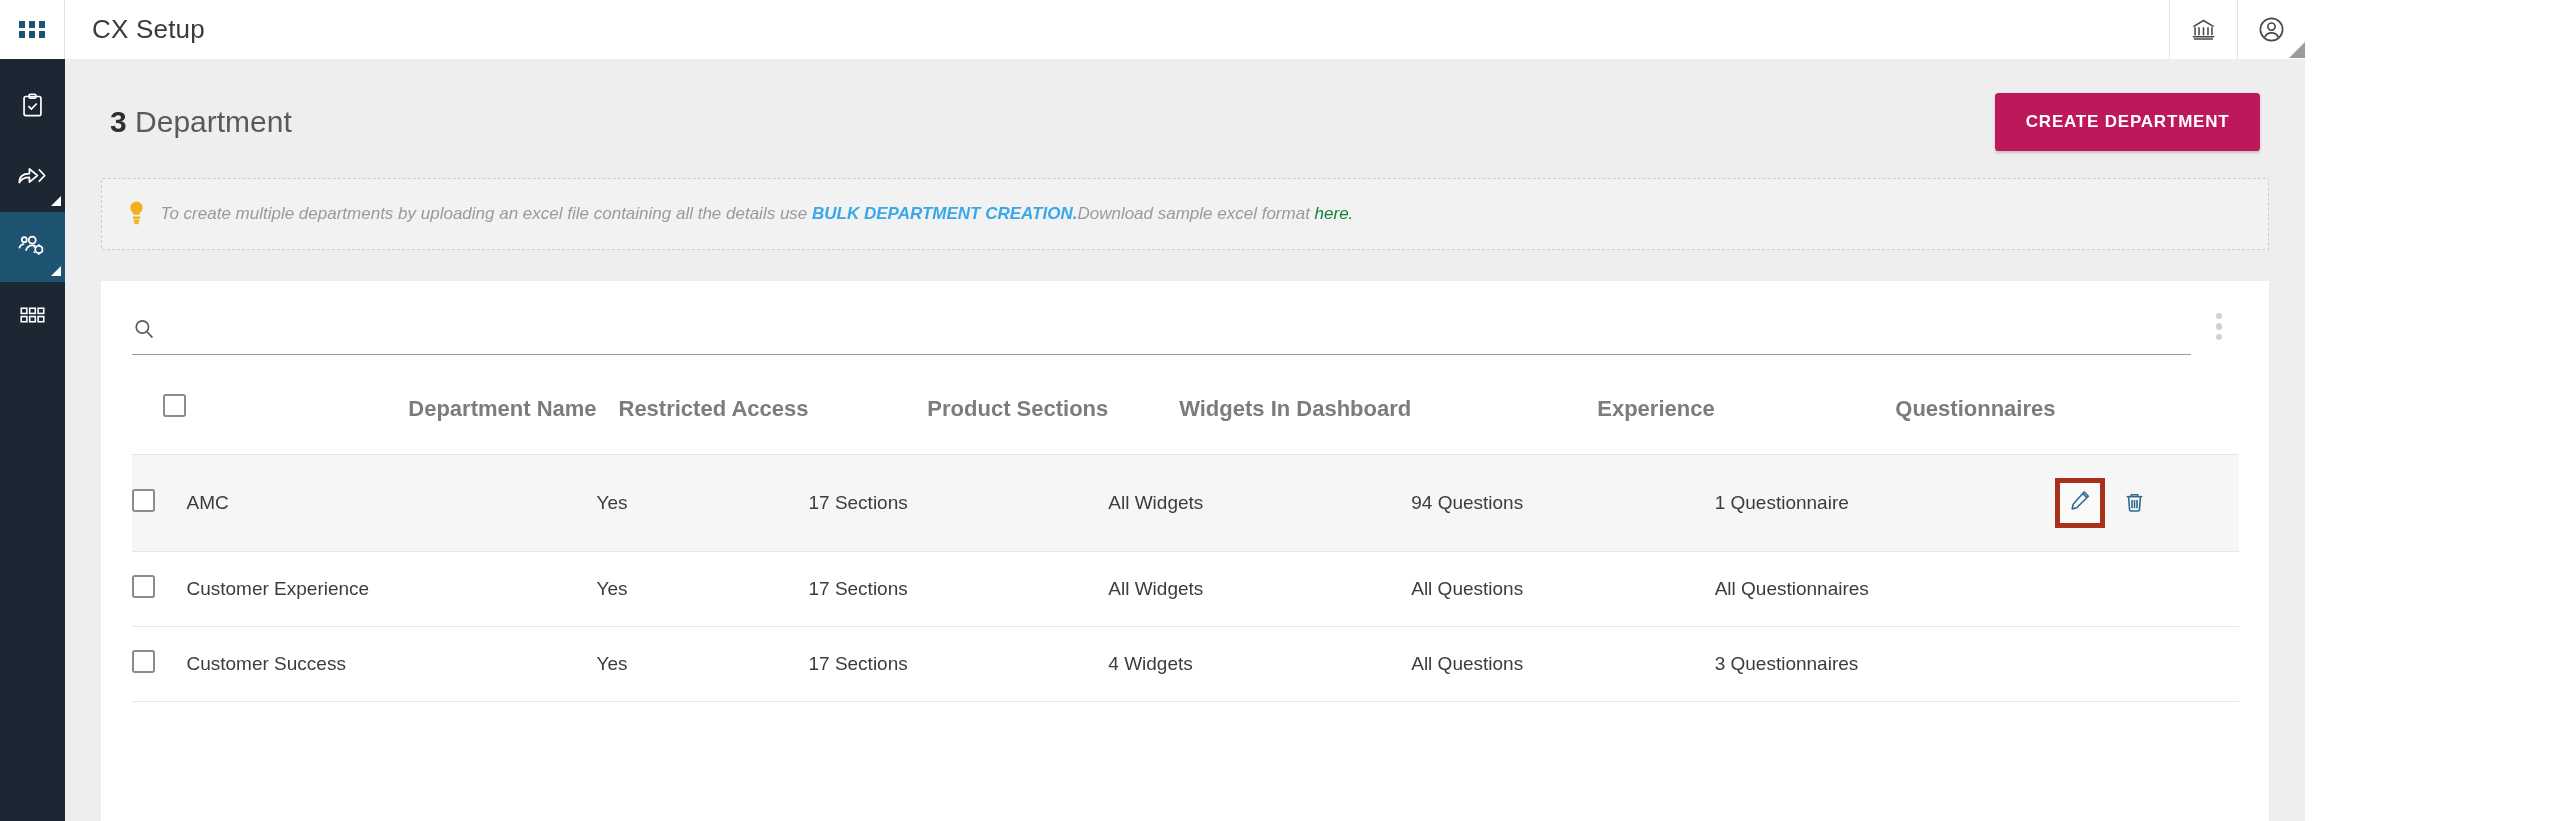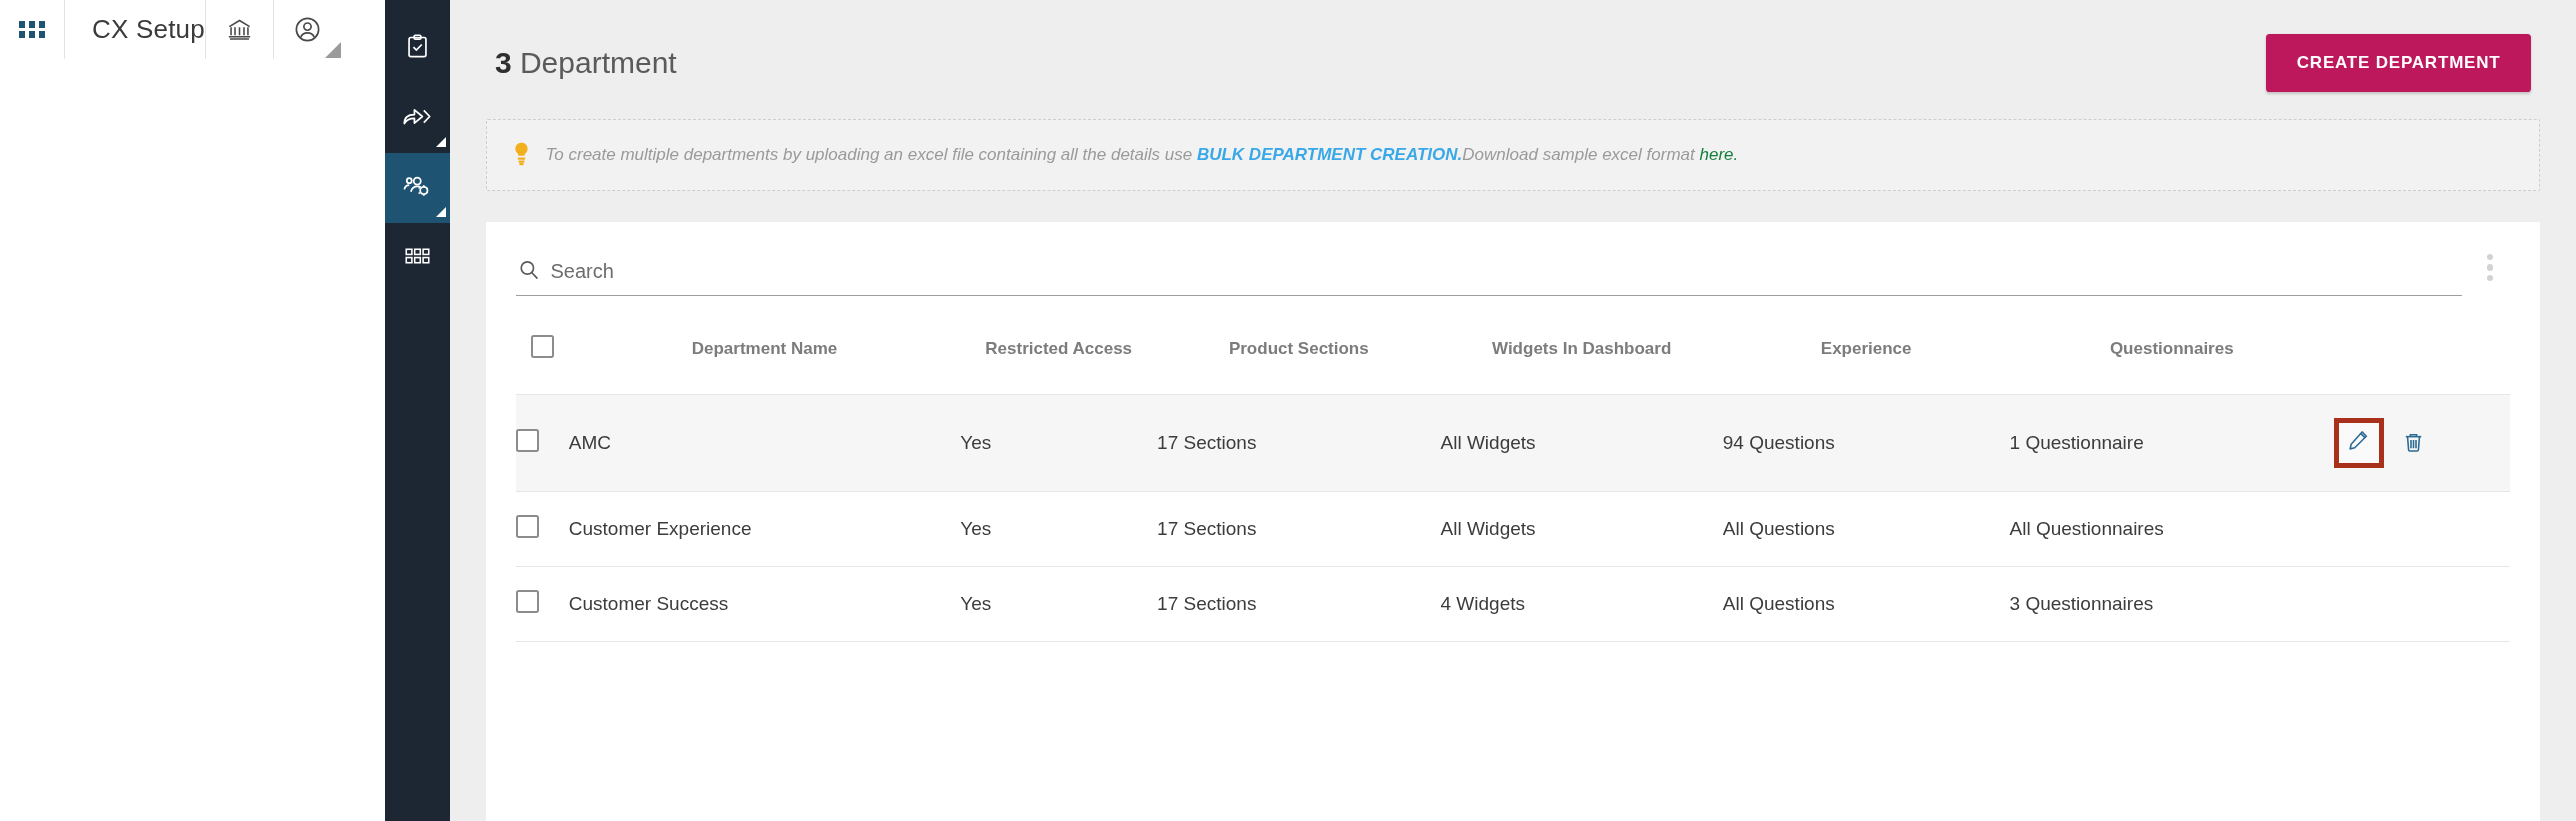--- a/index.html
+++ b/index.html
@@ -1,21 +1,21 @@
 <!DOCTYPE html>
 <html style="font-size:14.4px"><head>
 <meta charset="utf-8">
 <style>
   * { box-sizing: border-box; margin: 0; padding: 0; }
   html, body {
     width: 2576px; height: 821px;
     font-family: "Liberation Sans", sans-serif;
     background: #ffffff; overflow: hidden;
   }
-  .app { position: relative; width: 2576px; height: 821px; display: flex; flex-direction: row; gap: 44px; }
+  .app { position: relative; width: 2305px; height: 821px; display: flex; flex-direction: column; }
 
   
   .topbar {
     height: 59px; min-height: 59px; background: #ffffff;
     display: flex; align-items: stretch; position: relative; z-index: 5;
   }
   .grid-launcher {
     width: 65px; min-width: 65px; display: flex; align-items: center; justify-content: center;
     border-right: 0.9px solid #e3e3e3; background: #fff; cursor: pointer;
   }
@@ -98,21 +98,21 @@
   .search-input::placeholder { color: #6d6d6d; }
   .kebab {
     width: 39px; display: flex; flex-direction: column; align-items: center; gap: 4.5px;
     padding-bottom: 14.4px; cursor: pointer;
   }
   .kebab i { width: 6.3px; height: 6.3px; border-radius: 50%; background: #d2d2d2; display:block; }
 
   
   table.dept-table { width: 100%; border-collapse: collapse; margin-top: 30.5px; }
   table.dept-table th {
-    text-align: center; font-size: 17px; color: #7c7c7c; font-weight: 700;
+    text-align: right; font-size: 22px; color: #7c7c7c; font-weight: 700;
     padding: 9px 0 30.5px 0; border-bottom: 0.9px solid #e6e6e6;
   }
   table.dept-table td {
     font-size: 19px; color: #3c3c3c; padding: 23px 0; border-bottom: 0.9px solid #e6e6e6;
     white-space: nowrap;
   }
   tr.row-highlight td { background: #f6f6f6; }
   .col-check  { width: 63px; }
   .col-name   { width: 467px; }
   .col-acc    { width: 238px; }
@@ -246,21 +246,20 @@
       <div class="card">
 
         <div class="search-row">
           <div class="search-box">
             <span>
               <svg width="21.5" height="21.5" viewBox="0 0 22 22" fill="none" stroke="#5a5a5a" stroke-width="1.7">
                 <circle cx="9.6" cy="9.2" r="6.3"></circle>
                 <path d="M14.3 14.1l5.1 5.4" stroke-linecap="round"></path>
               </svg>
             </span>
-            <input class="search-input" type="text" placeholder="Search" style="">
           </div>
           <div class="kebab">
             <i></i>
               <i></i>
               <i></i>
           </div>
         </div>
 
         <table class="dept-table">
           <thead>

